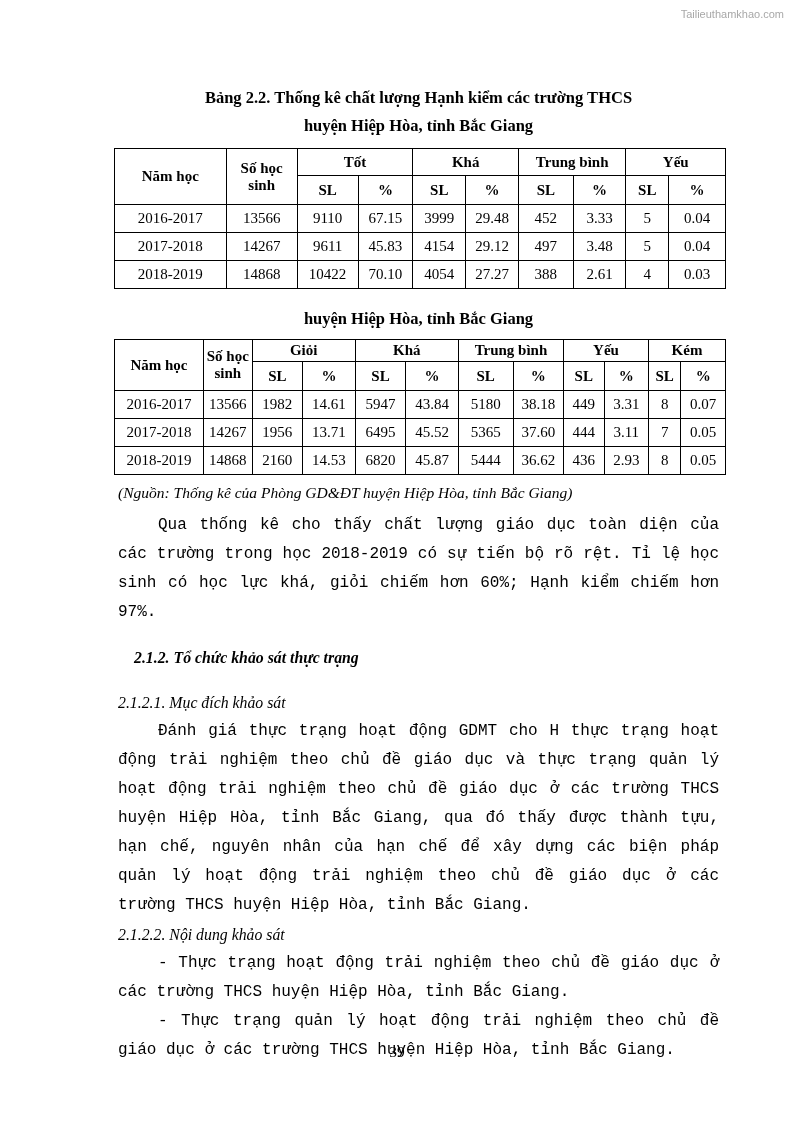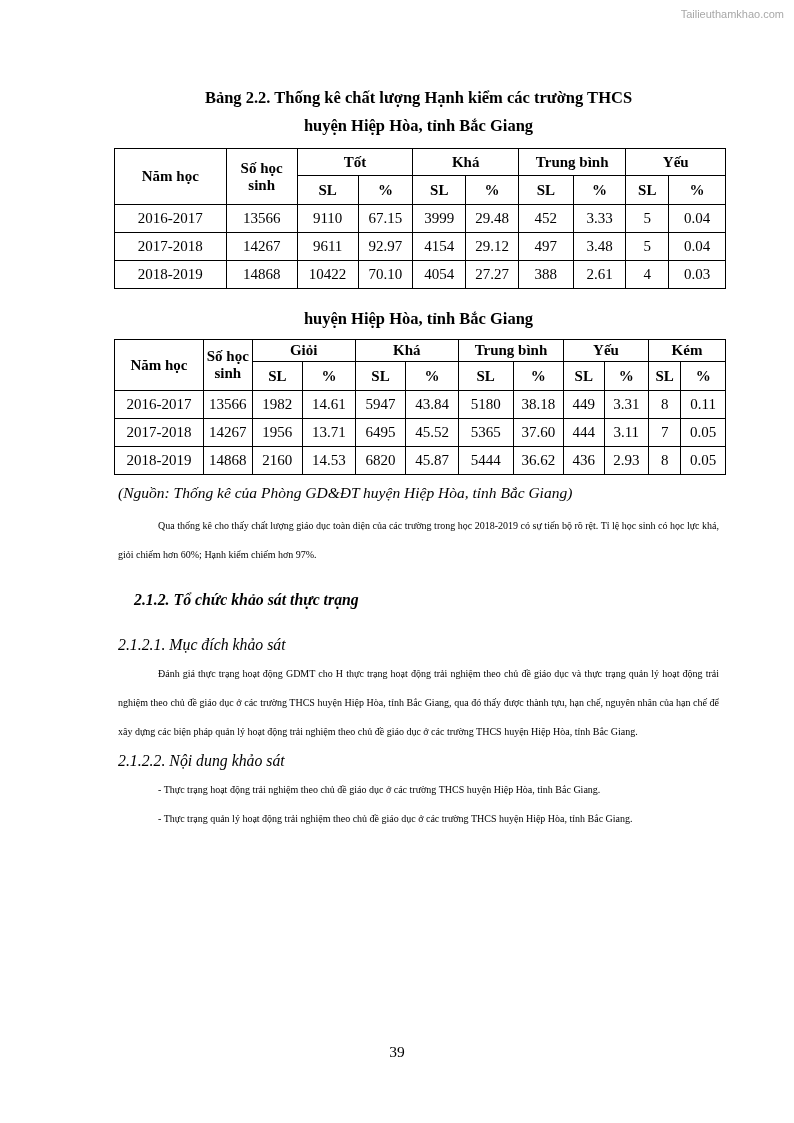--- a/index.html
+++ b/index.html
@@ -39,25 +39,26 @@
   .t1 td, .t2 td { height: 23px; }
   .t1 th.sub, .t2 th.sub { height: 24px; }
   .t1 th.grp { height: 22px; }
   .source {
     font-style: italic;
     font-size: 15.5px;
     line-height: 30px;
     margin: 3px 0 3px 0;
   }
   .para {
-    font-size: 10px;
+    font-size: 16px;
     line-height: 29px;
     text-align: justify;
     text-indent: 40px;
     margin: 0;
+    font-family: Liberation Mono, monospace;
   }
   .heading-bi {
     font-size: 15.8px;
     line-height: 29px;
     font-weight: bold;
     font-style: italic;
     margin: 16px;
   }
   .heading-i {
     font-size: 15.8px;
@@ -129,21 +130,21 @@
           <td>29.48</td>
           <td>452</td>
           <td>3.33</td>
           <td>5</td>
           <td>0.04</td>
         </tr>
         <tr>
           <td>2017-2018</td>
           <td>14267</td>
           <td>9611</td>
-          <td>92.97</td>
+          <td>45.83</td>
           <td>4154</td>
           <td>29.12</td>
           <td>497</td>
           <td>3.48</td>
           <td>5</td>
           <td>0.04</td>
         </tr>
         <tr>
           <td>2018-2019</td>
           <td>14868</td>
@@ -207,21 +208,21 @@
           <td>13566</td>
           <td>1982</td>
           <td>14.61</td>
           <td>5947</td>
           <td>43.84</td>
           <td>5180</td>
           <td>38.18</td>
           <td>449</td>
           <td>3.31</td>
           <td>8</td>
-          <td>0.11</td>
+          <td>0.07</td>
         </tr>
         <tr>
           <td>2017-2018</td>
           <td>14267</td>
           <td>1956</td>
           <td>13.71</td>
           <td>6495</td>
           <td>45.52</td>
           <td>5365</td>
           <td>37.60</td>

